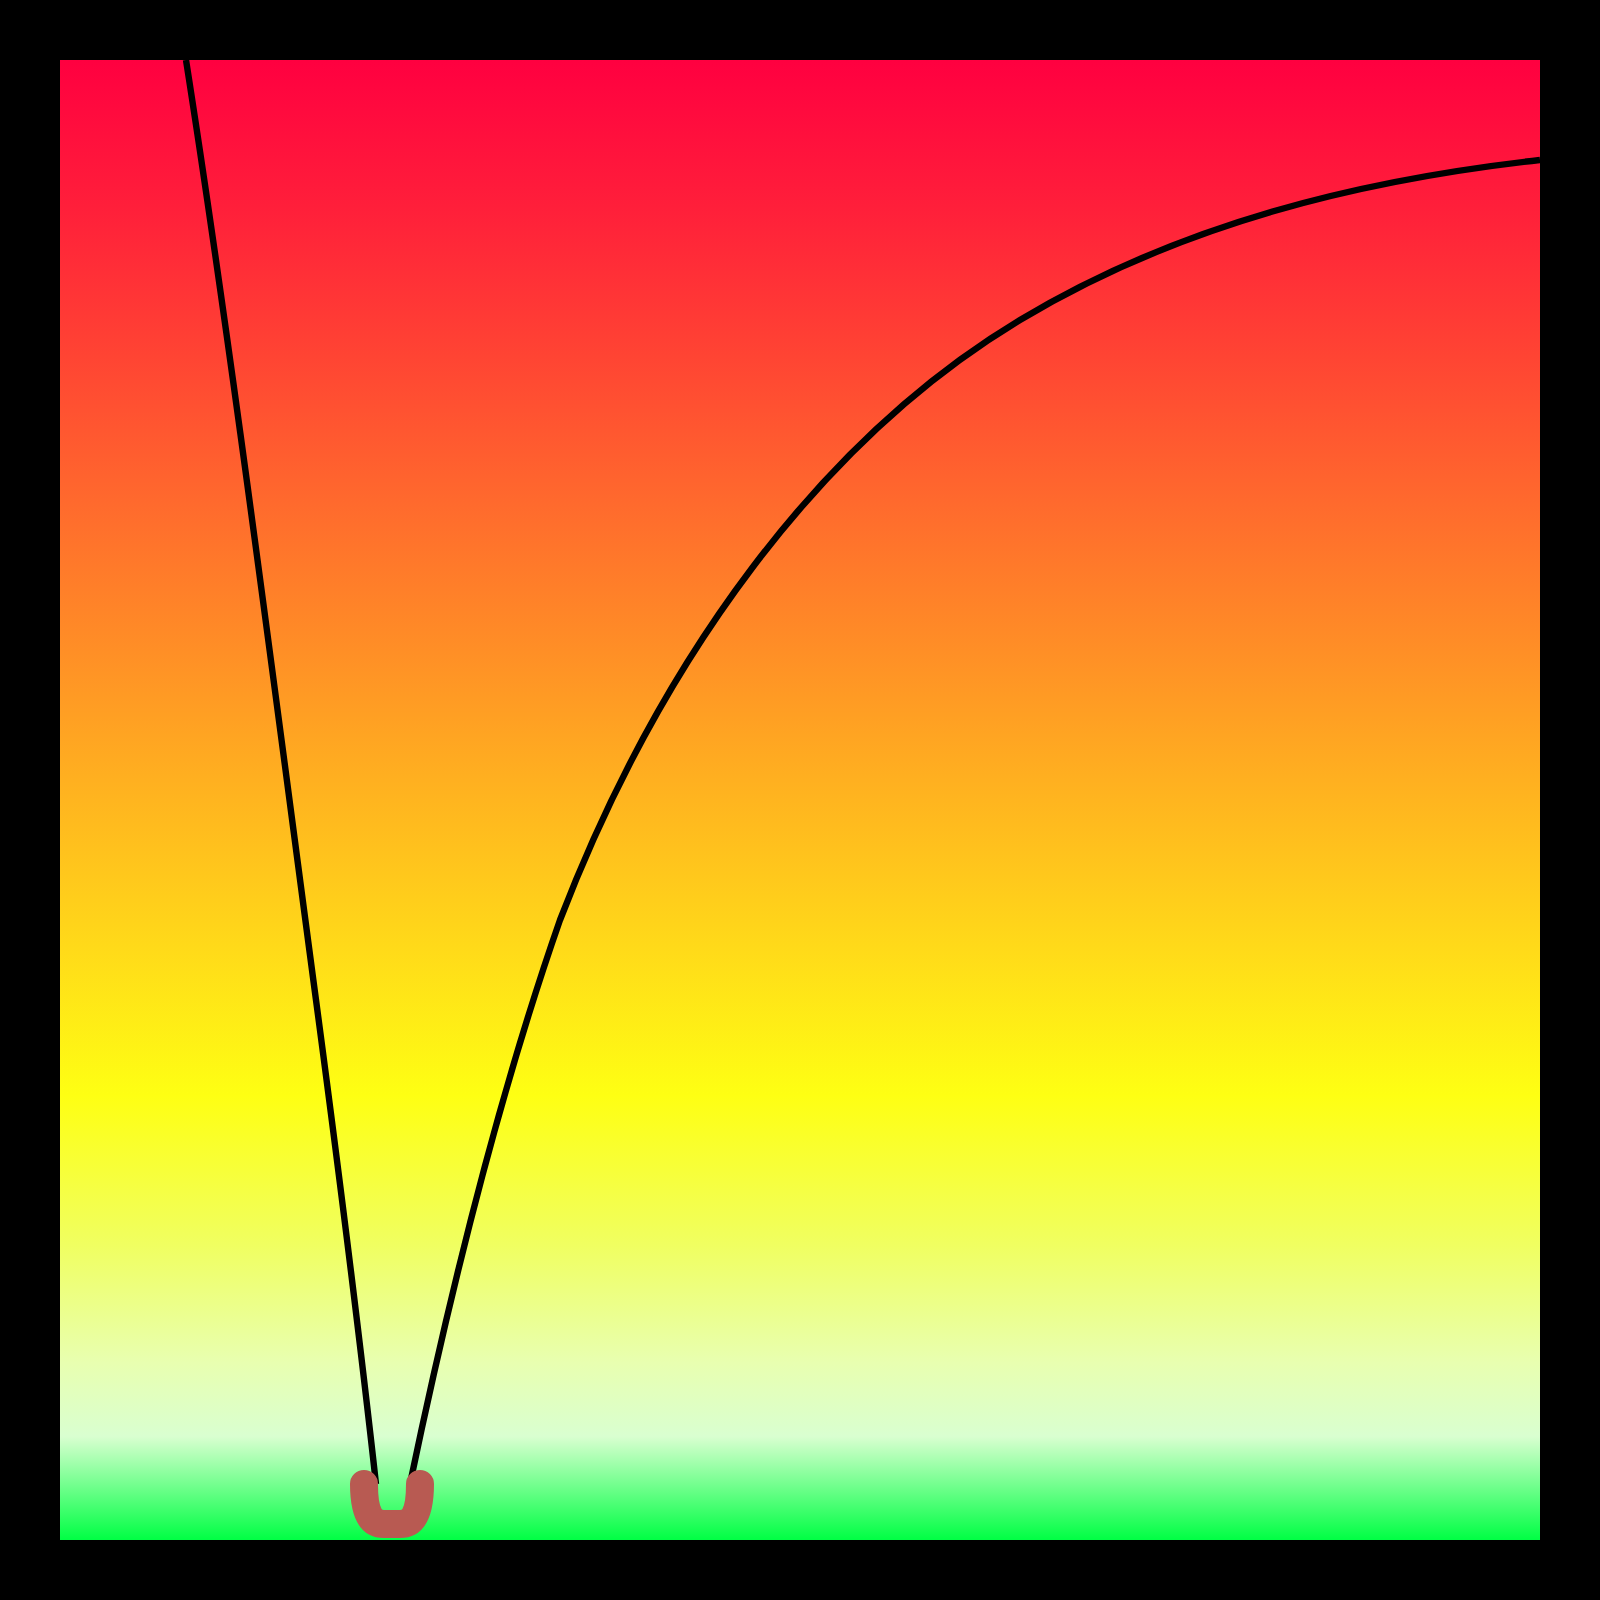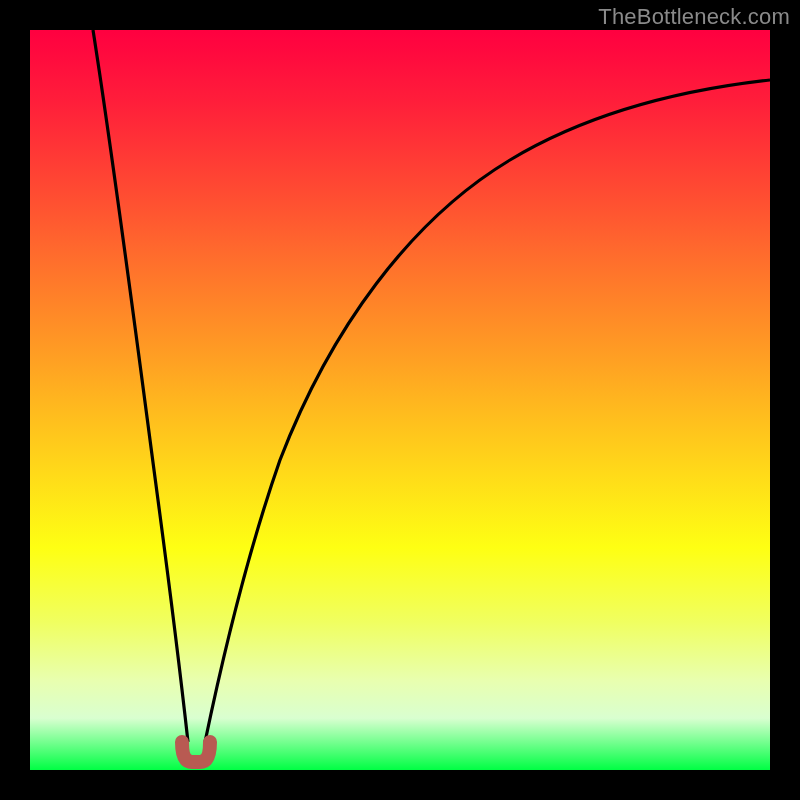--- a/index.html
+++ b/index.html
@@ -70,14 +70,13 @@
                C 190 640, 215 530, 250 430
                C 300 300, 380 190, 480 130
                C 560 82, 650 60, 740 50" fill="none" stroke="#000" stroke-width="3.2"></path>
 
       <path d="M 152 712
                C 152 728, 156 732, 162 732
                L 170 732
                C 176 732, 180 728, 180 712" fill="none" stroke="#b85a52" stroke-width="14" stroke-linecap="round"></path>
     </svg>
   </div>
-  <div class="watermark">TheBottleneck.com</div>
 </div>
 
 </body></html>

